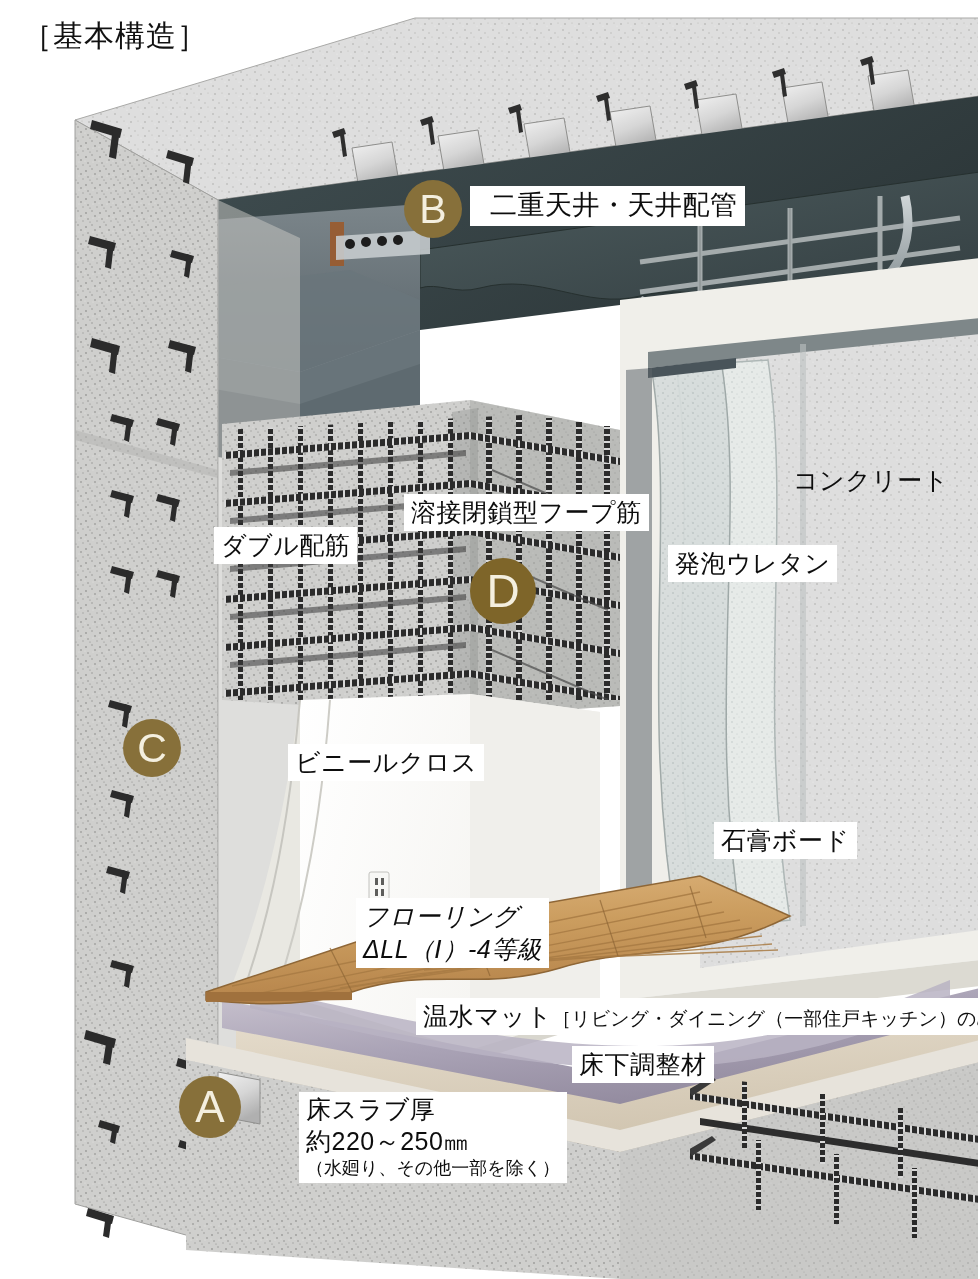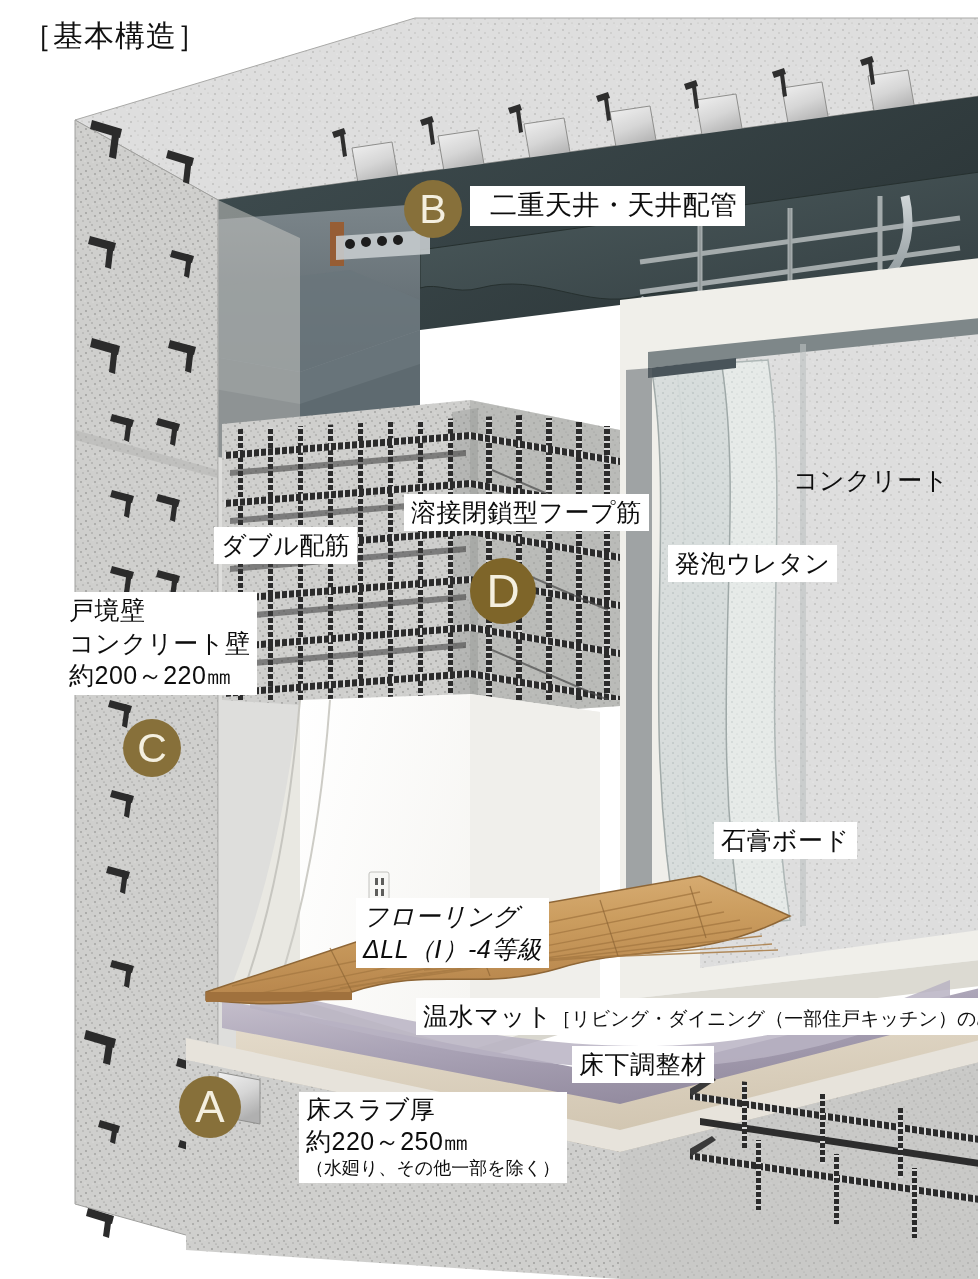--- a/index.html
+++ b/index.html
@@ -517,26 +517,24 @@
   </div>
 
   <div class="lbl" style="left:668px; top:545px;">
     <span class="lbl-line">発泡ウレタン</span>
   </div>
 
   <div class="lbl" style="left:690px; top:822px;margin-left:24px;">
     <span class="lbl-line">石膏ボード</span>
   </div>
 
-  <div class="lbl" style="left:62px; top:592px; line-height:1.3;">
-    <span class="lbl-line">戸境壁</span>
-    <span class="lbl-line">コンクリート壁</span>
-    <span class="lbl-line">約200～220㎜</span>
-  </div>
-
+
+  <div class="lbl" style="left:288px; top:744px;">
+    <span class="lbl-line">ビニールクロス</span>
+  </div>
 
   <div class="lbl" style="left:356px; top:898px; line-height:1.3;font-style:italic;">
     <span class="lbl-line">フローリング</span>
     <span class="lbl-line">ΔLL（Ⅰ）-4等級</span>
   </div>
 
   <div class="lbl" style="left:416px; top:998px;">
     <span>温水マット</span><span class="lbl-inline-sm">［リビング・ダイニング（一部住戸キッチン）のみ］</span>
   </div>
 

